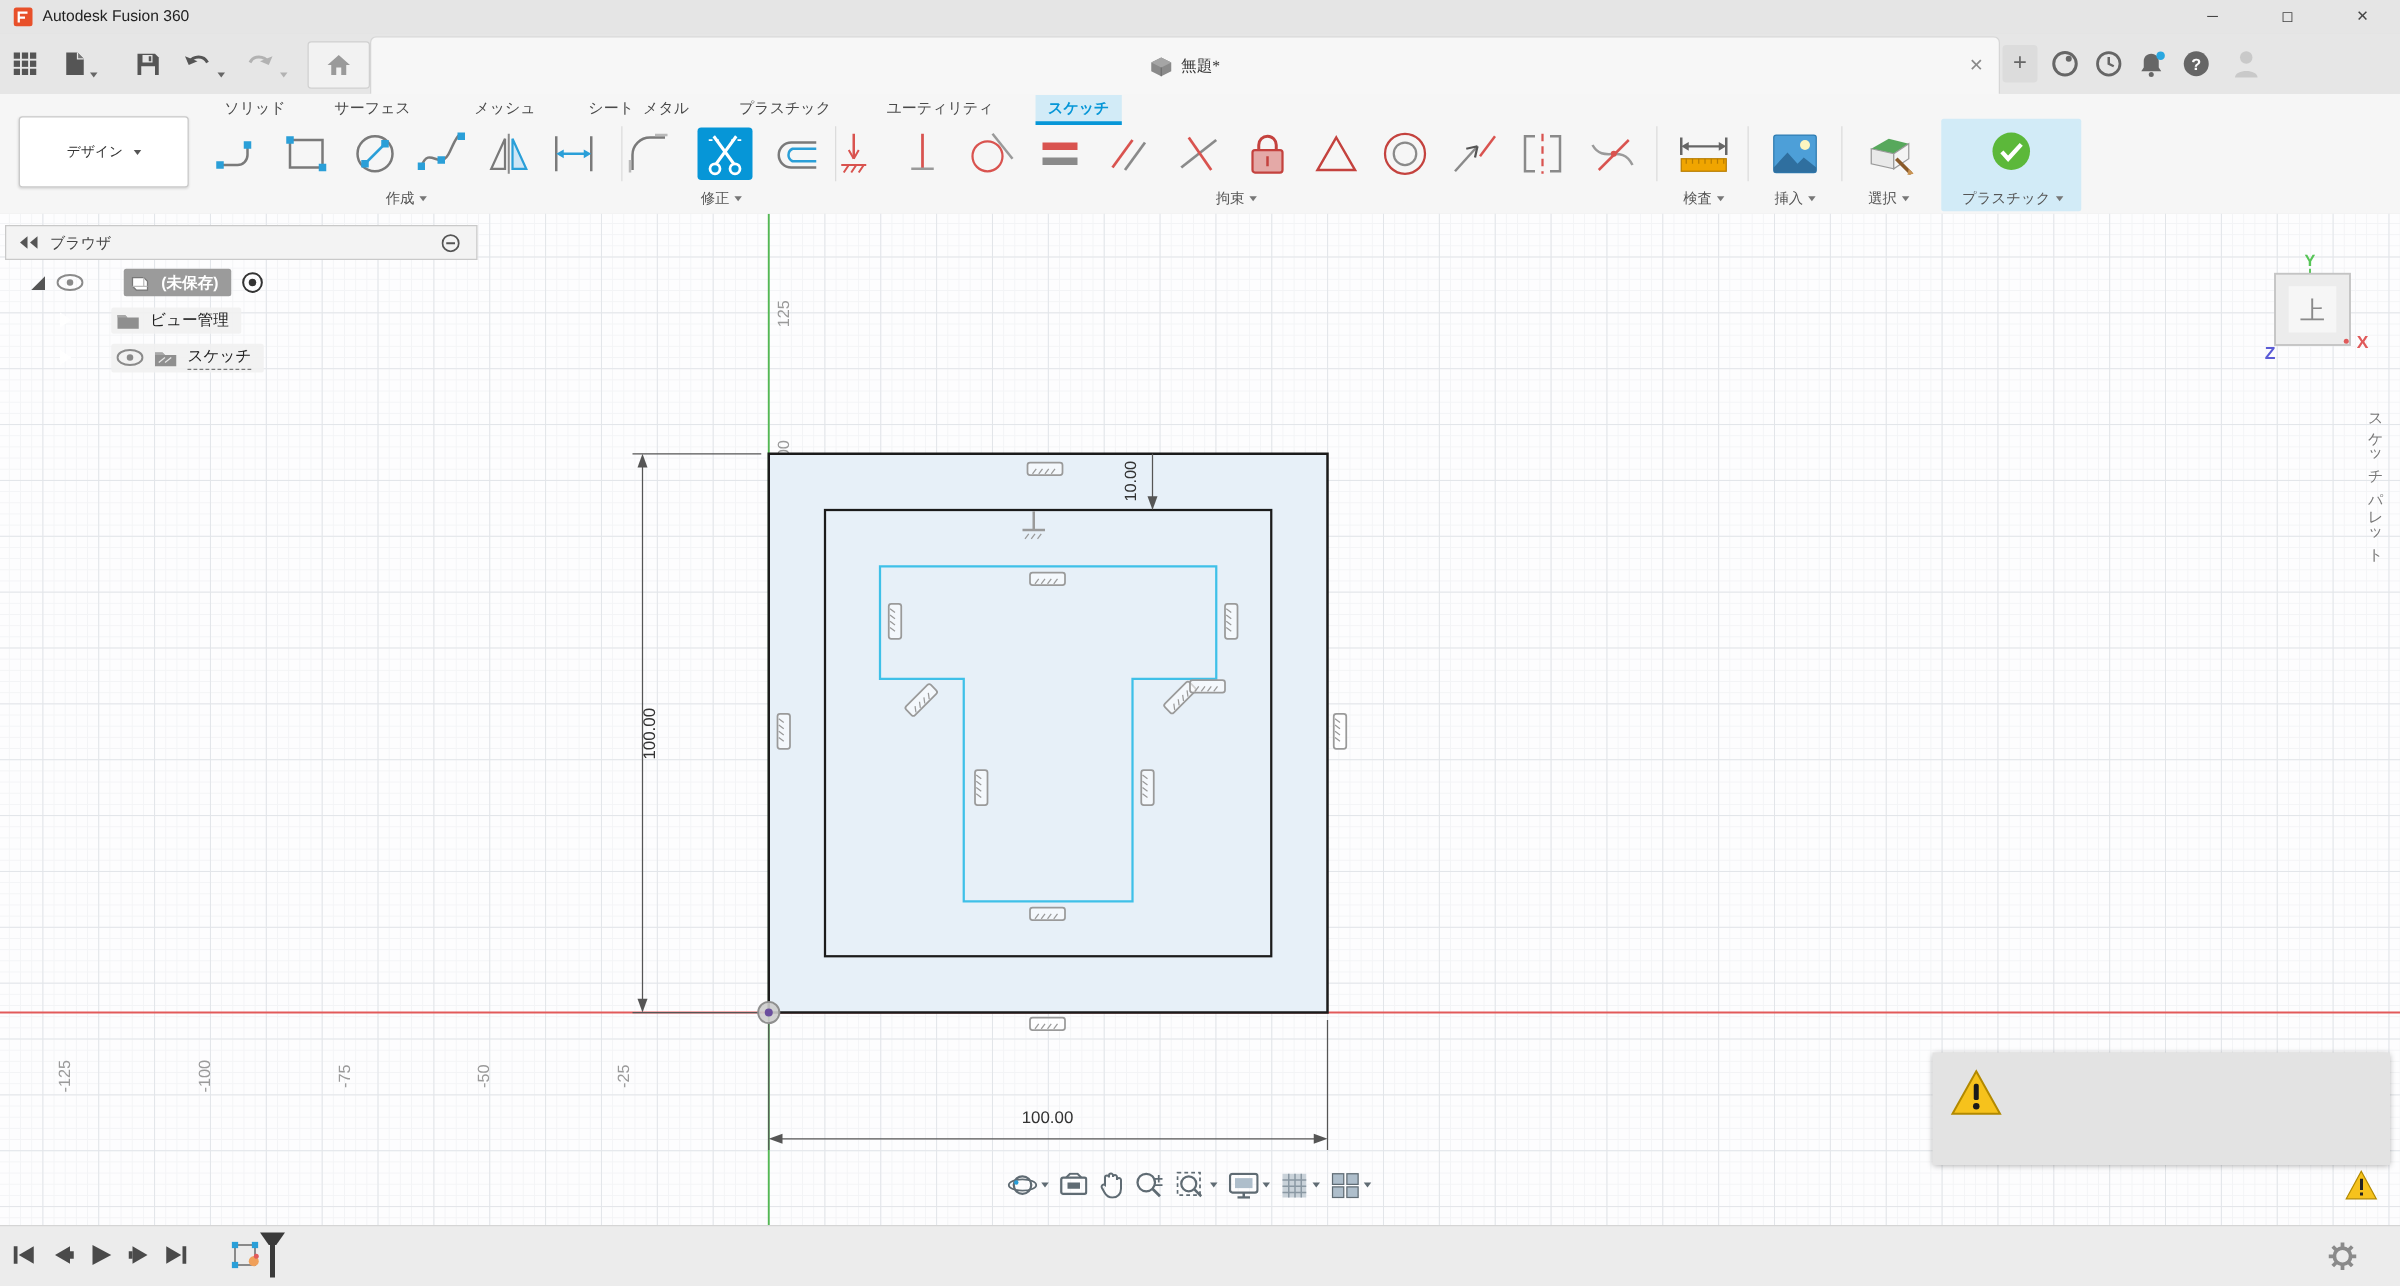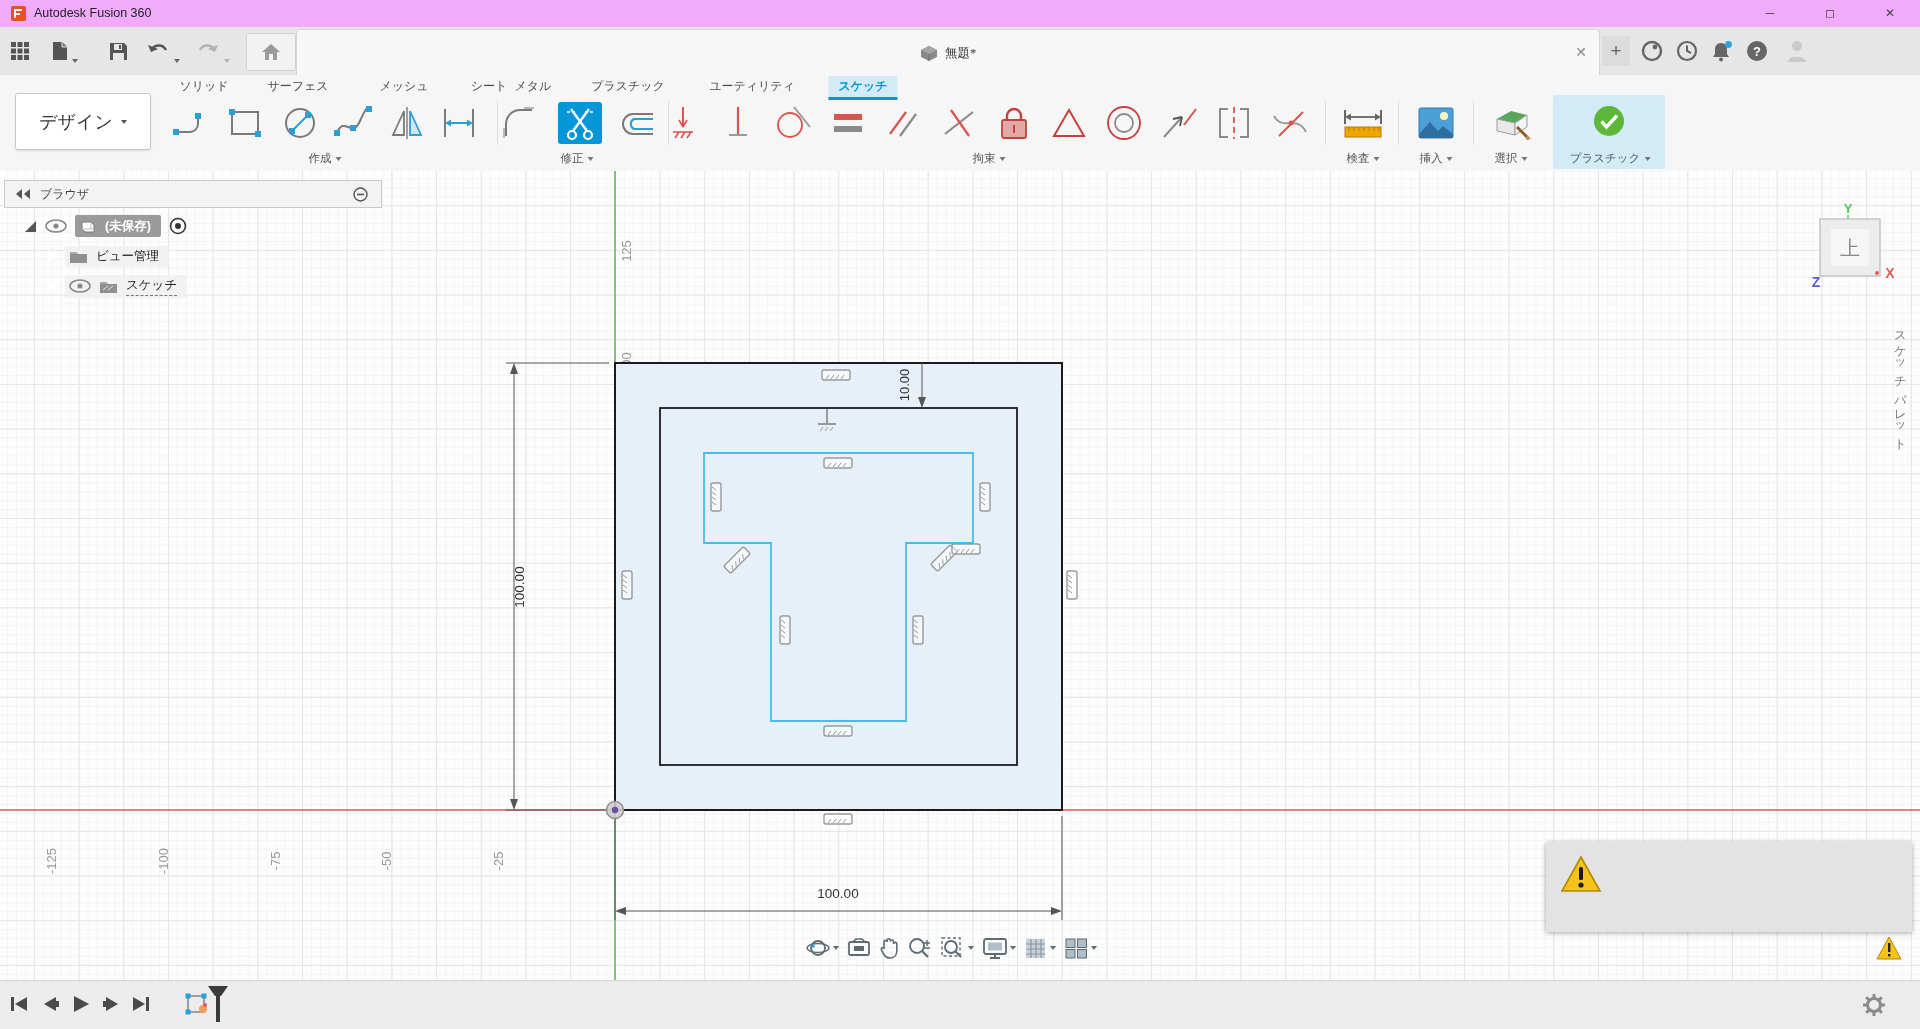--- a/index.html
+++ b/index.html
@@ -1,55 +1,55 @@
 <!DOCTYPE html>
 <html><head>
 <meta charset="utf-8">
 <style>
   html,body{margin:0;padding:0;}
   body{width:1920px;height:1029px;overflow:hidden;font-family:"Liberation Sans",sans-serif;background:#fff;-webkit-font-smoothing:antialiased;}
   .abs{position:absolute;}
   #app{position:relative;width:1920px;height:1029px;background:#fff;}
   
-  #titlebar{left:0;top:0;width:1920px;height:27px;background:#f0abfc;border-bottom:1px solid #e0e0e0;}
+  #titlebar{left:0;top:0;width:1920px;height:27px;background:#e5e5e5;border-bottom:1px solid #e0e0e0;}
   #titlebar .wtitle{left:34px;top:6px;font-size:12.5px;color:#222;}
   .winbtn{top:4px;width:34px;height:19px;text-align:center;color:#444;font-size:12px;line-height:19px;cursor:default;}
   
   #apptoolbar{left:0;top:27px;width:1920px;height:48px;background:#e6e6e6;border-bottom:1px solid #d2d2d2;}
   .tbicon{top:10px;width:28px;height:28px;display:flex;align-items:center;justify-content:center;}
   .car{display:inline-block;width:0;height:0;border-left:3.5px solid transparent;border-right:3.5px solid transparent;border-top:4.5px solid currentColor;}
   #homebtn{left:246px;top:6px;width:48px;height:36px;background:#f2f2f2;border:1px solid #d0d0d0;border-radius:3px;display:flex;align-items:center;justify-content:center;}
   #doctab{left:296px;top:2px;width:1302px;height:46px;background:#f7f7f7;border:1px solid #d6d6d6;border-bottom:none;border-radius:5px 5px 0 0;display:flex;align-items:center;justify-content:center;gap:7px;font-family:Liberation Serif, serif;}
   #doctab .dtitle{font-size:12.5px;color:#333;}
   #tabclose{left:1570px;top:15px;width:22px;height:20px;color:#8a8a8a;font-size:14px;text-align:center;line-height:20px;}
   #tabplus{left:1602px;top:9px;width:28px;height:30px;background:#dcdcdc;border-radius:3px;color:#666;font-size:19px;text-align:center;line-height:30px;}
   
   #ribbon{left:0;top:75px;width:1920px;height:96px;background:#f6f6f6;border-bottom:1px solid #d9d9d9;font-family:Liberation Mono, monospace;}
   .rtab{top:1px;height:21px;font-size:12px;color:#4a4a4a;display:flex;align-items:center;justify-content:center;padding:0 10px;transform:translateX(-50%);}
   .rtab.active{background:#d2ebf7;color:#0696d7;border-bottom:3px solid #0696d7;font-weight:bold;}
-  #wsbtn{left:15px;top:18px;width:134px;height:55px;background:#fff;border:1px solid #c9c9c9;border-radius:3px;box-shadow:0 1px 2px rgba(0,0,0,.12);display:flex;align-items:center;justify-content:center;gap:8px;font-size:18px;color:#333;}
+  #wsbtn{left:15px;top:18px;width:134px;height:55px;background:#fff;border:1px solid #c9c9c9;border-radius:3px;box-shadow:0 1px 2px rgba(0,0,0,.12);display:flex;align-items:center;justify-content:center;gap:8px;font-size:11px;color:#333;}
   .ricon{top:27px;width:44px;height:42px;transform:translateX(-50%);display:flex;align-items:center;justify-content:center;border-radius:3px;}
   .ricon.activeTool{background:#0696d7;}
   .rsep{top:26px;width:1px;height:44px;background:#dcdcdc;}
   .rlabel{top:76px;transform:translateX(-50%);font-size:11.5px;color:#555;display:flex;align-items:center;gap:4px;white-space:nowrap;}
   #finishblock{left:1553px;top:20px;width:112px;height:74px;background:#d2ebf7;border-radius:2px;}
   
   #canvas{left:0;top:171px;width:1920px;height:809px;background:#fdfdfe;
     background-image:
       linear-gradient(to right,#e2e5e9 1px,transparent 1px),
       linear-gradient(to bottom,#e2e5e9 1px,transparent 1px),
       linear-gradient(to right,#f3f4f6 1px,transparent 1px),
       linear-gradient(to bottom,#f3f4f6 1px,transparent 1px);
     background-size:44.7px 44.7px,44.7px 44.7px,8.94px 8.94px,8.94px 8.94px;
     background-position:33.9px 0,0 34.2px,7.1px 0,0 7.4px;}
   
   #browser{left:4px;top:9px;width:378px;}
   #bheader{position:relative;height:26px;background:#f3f3f3;border:1px solid #c9c9c9;display:flex;align-items:center;gap:9px;padding:0 10px;font-size:12px;color:#444;}
   .brow{position:relative;margin-top:6px;display:flex;align-items:center;gap:8px;height:24px;font-size:12.5px;color:#222;}
-  .rowbg{background:rgba(240,240,240,.88);border-radius:2px;padding:2px 10px 2px 4px;display:flex;align-items:center;gap:8px;}
+  .rowbg{background:rgba(240,240,240,.88);border-radius:2px;padding:2px 10px 2px 4px;display:flex;align-items:center;gap:8px;margin-left:24px;}
   .tri-closed{width:0;height:0;border-top:6px solid transparent;border-bottom:6px solid transparent;border-left:9px solid transparent;position:relative;}
   .tri-closed::before{content:"";position:absolute;left:-9px;top:-6px;width:0;height:0;border-top:6px solid transparent;border-bottom:6px solid transparent;border-left:9px solid #fff;}
   .tri-closed::after{content:"";position:absolute;left:-10px;top:-7px;width:0;height:0;border-top:7px solid transparent;border-bottom:7px solid transparent;border-left:10.5px solid #555;z-index:-1;}
   
   #toast{left:1546px;top:671px;width:366px;height:90px;background:#e3e3e3;box-shadow:0 1px 5px rgba(0,0,0,.35);padding:12px 14px;box-sizing:border-box;display:flex;gap:14px;}
   #toast .ttitle{font-size:15px;font-weight:bold;color:#111;margin-top:2px;}
   #toast .tmsg{font-size:12px;color:#222;margin-top:8px;}
   #toast .tlink{font-size:12.5px;color:#1a56d6;text-decoration:underline;margin-top:8px;display:inline-block;}
   
   #navbar{left:806px;top:762px;height:30px;display:flex;align-items:center;gap:9px;}

